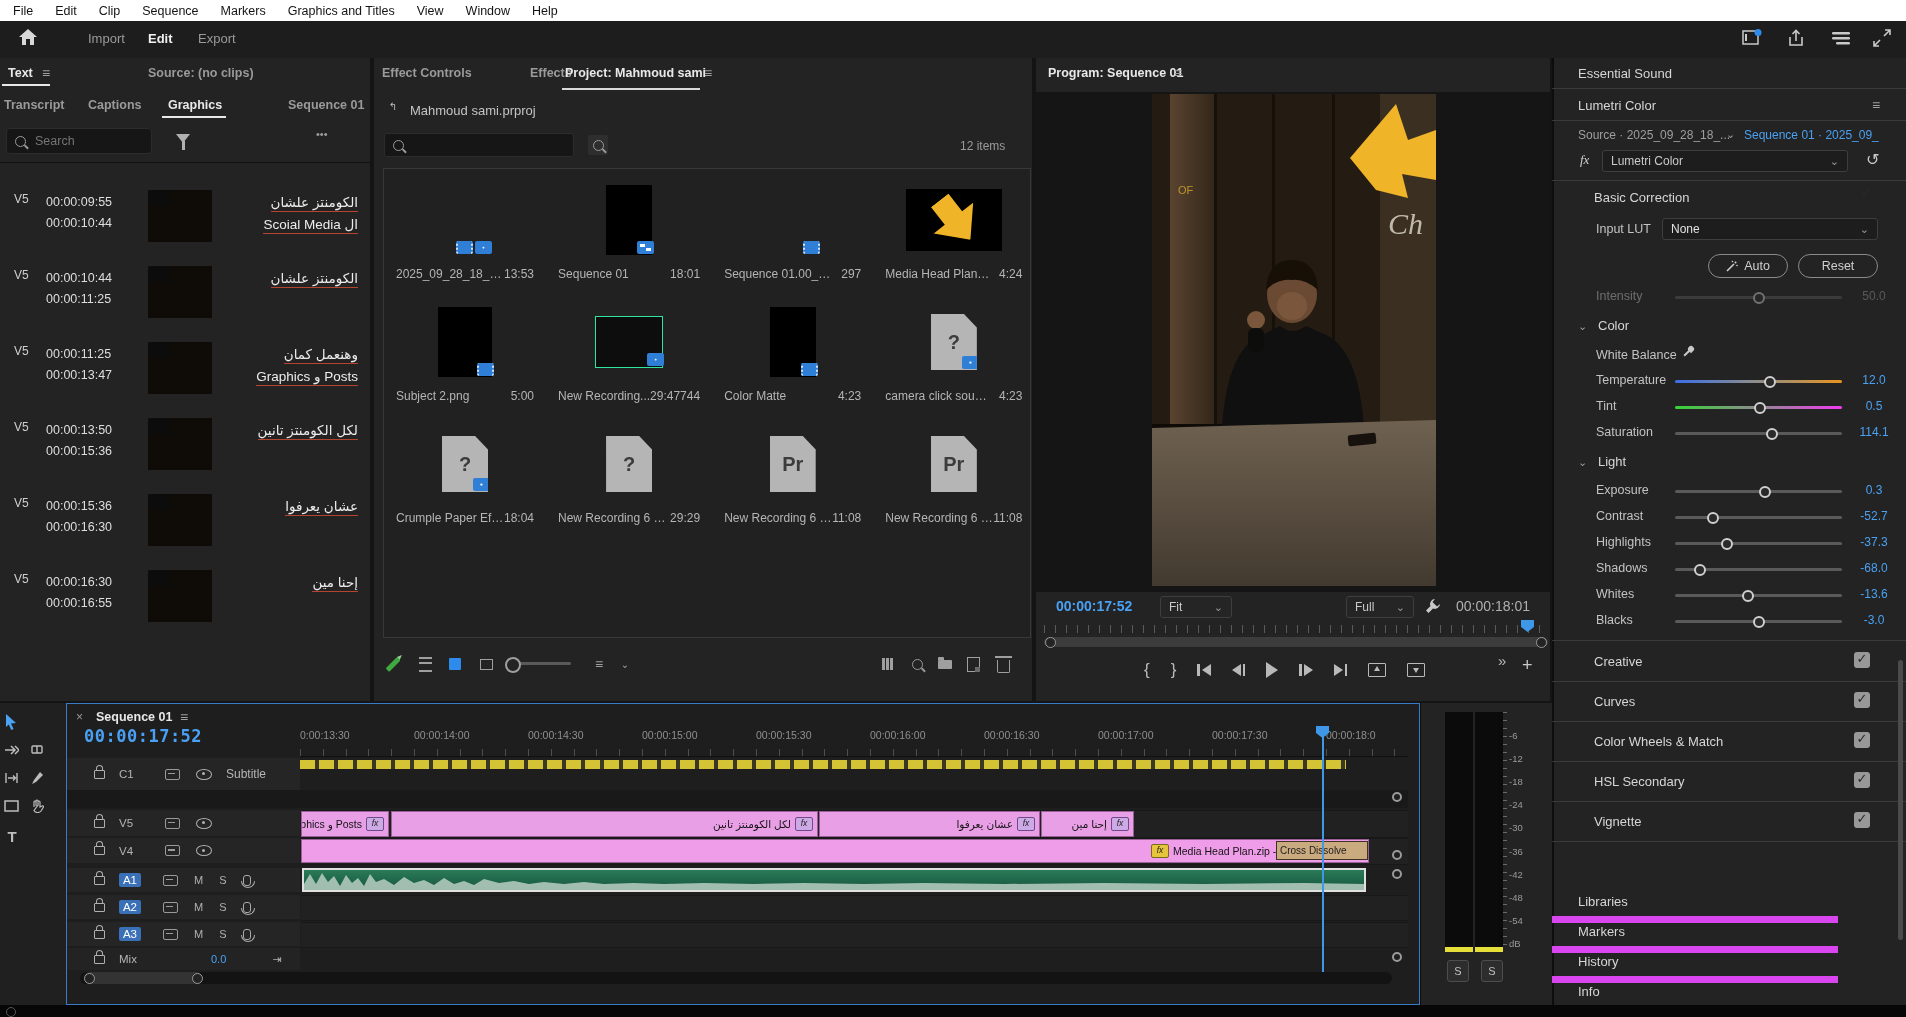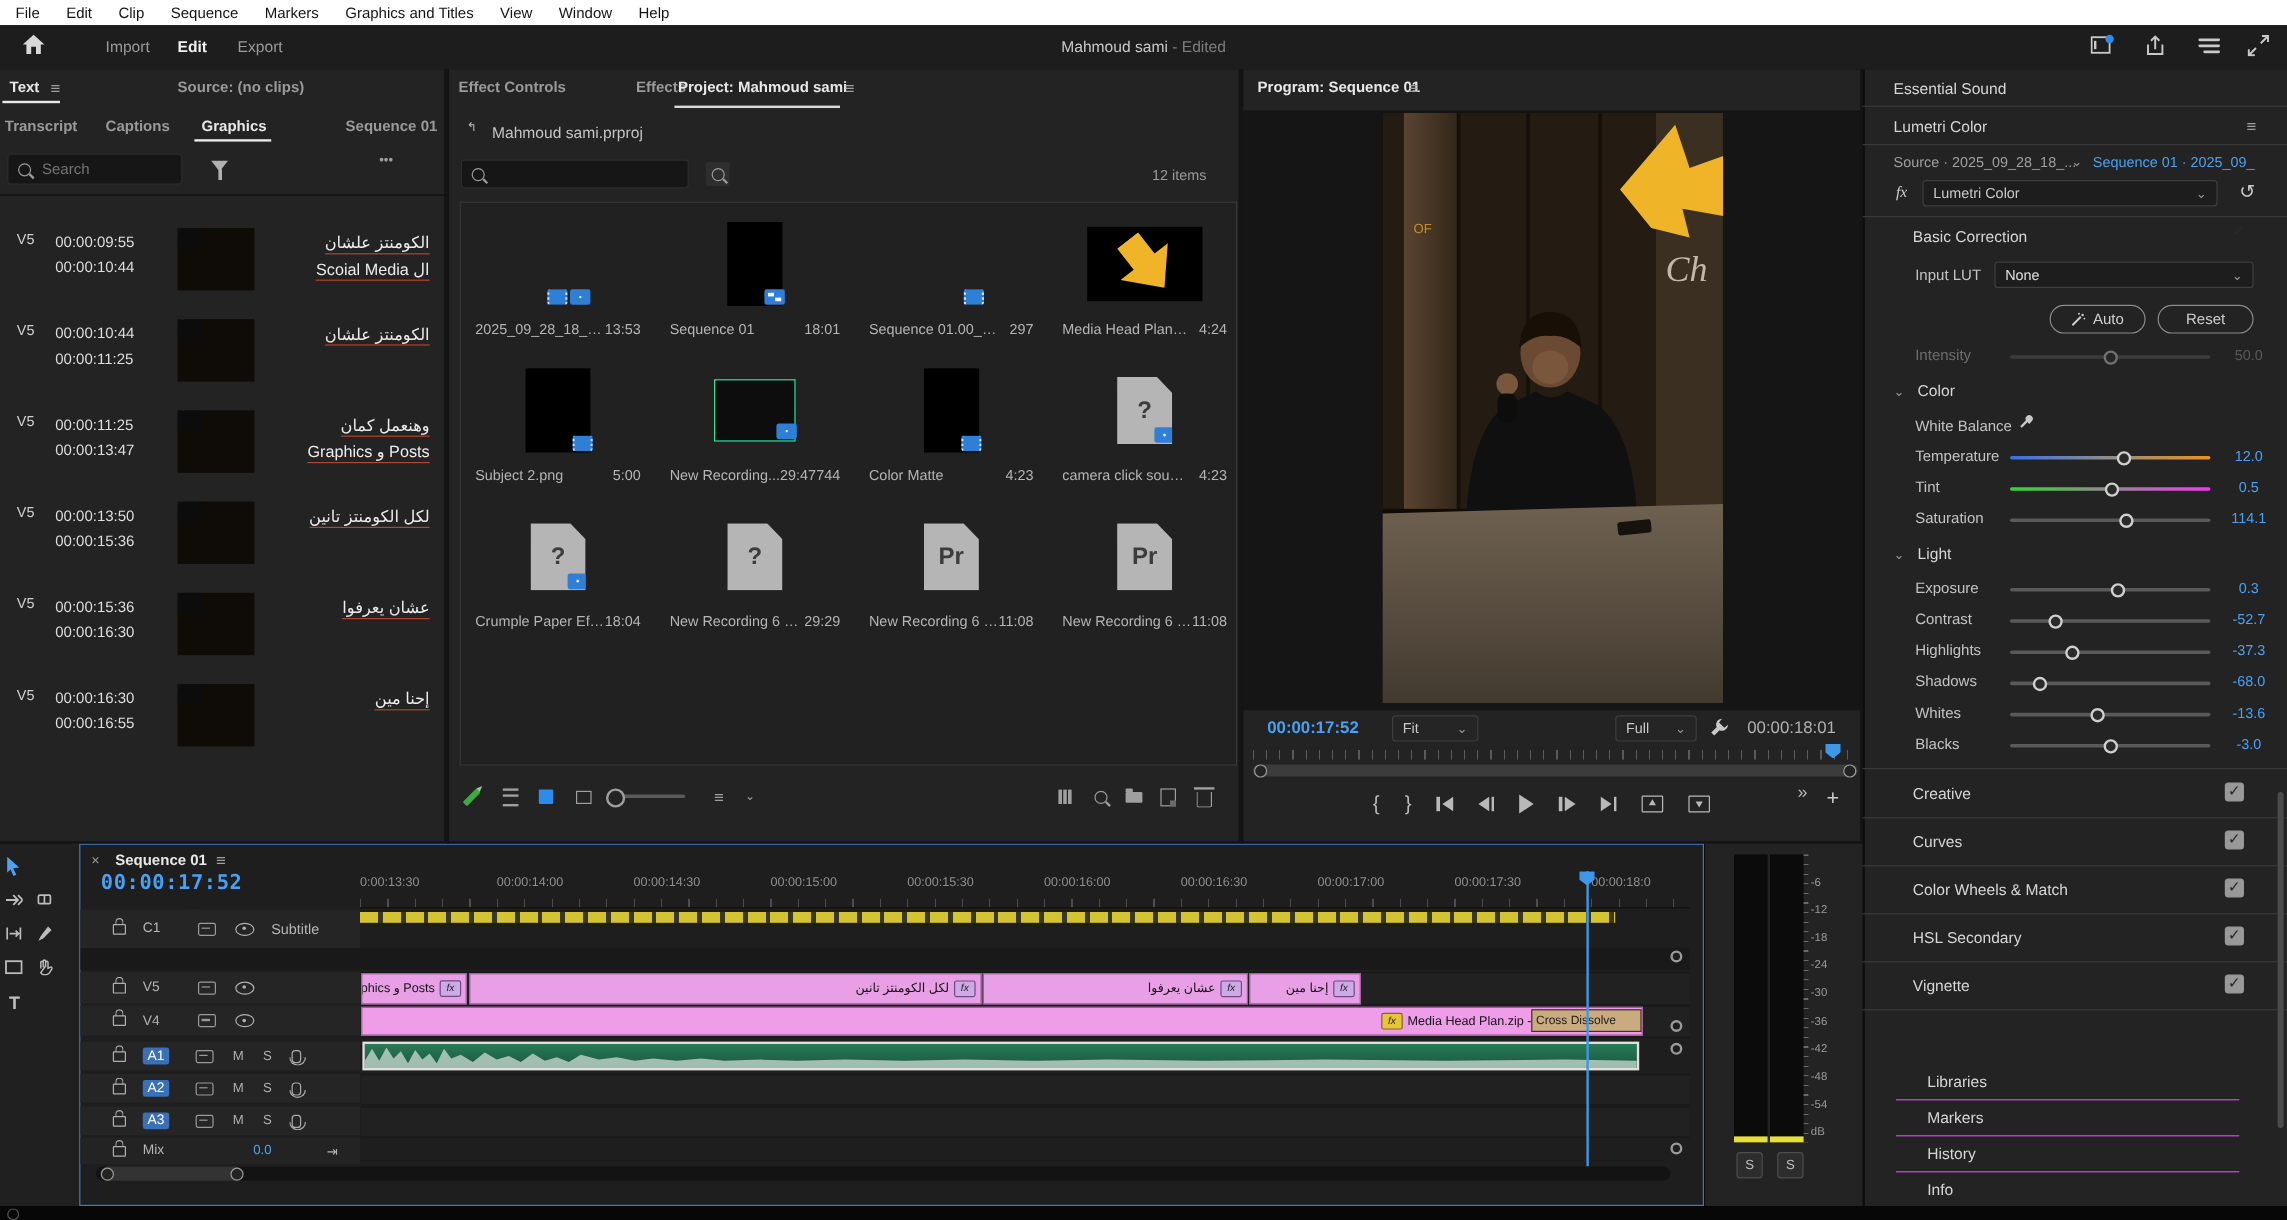--- a/index.html
+++ b/index.html
@@ -126,21 +126,21 @@
   .sl-val{position:absolute;font-size:12px;color:#4aa1f3;width:56px;}
   .sl-row{position:absolute;left:1552px;width:354px;height:26px;text-align:center;}
   .sl-row .lum-label{left:44px;top:5px;}
   .sl-row .sl-track{left:123px;top:12px;width:167px;}
   .sl-row .sl-val{left:294px;top:5px;}
   .pill{position:absolute;height:24px;border:1px solid #8a8a8a;border-radius:13px;color:#cfcfcf;font-size:12.5px;
         display:flex;align-items:center;justify-content:center;gap:6px;box-sizing:border-box;}
   .lsec{position:absolute;left:1552px;width:354px;height:40px;border-bottom:1px solid #3a3a3a;}
   .lsec .lum-head{left:42px;top:13px;}
   .lsec .chk{position:absolute;right:36px;top:11px;}
-  .lbot{position:absolute;left:1552px;width:286px;height:30px;border-bottom:1px solid #d946ef;margin-left:28px;}
+  .lbot{position:absolute;left:1552px;width:286px;height:30px;border-bottom:7px solid #d946ef;}
   .lbot .lum-head{left:26px;top:8px;}
   .dropper{width:14px;height:14px;position:relative;}
   .dropper::before{content:"";position:absolute;left:6px;top:0;width:6px;height:6px;background:#c9c9c9;border-radius:50% 50% 50% 0;transform:rotate(-45deg);}
   .dropper::after{content:"";position:absolute;left:1px;top:6px;width:8px;height:2px;background:#c9c9c9;transform:rotate(-45deg);}
   .fx{font-style:italic;font-size:13px;color:#cfcfcf;font-family:"Liberation Serif","DejaVu Serif",serif;}
   
   .tools{position:absolute;left:0;top:703px;width:66px;height:302px;background:#202020;}
   .tool{position:absolute;width:18px;height:18px;color:#bdbdbd;font-size:13px;display:flex;align-items:center;justify-content:center;}
   
   .tl{position:absolute;left:66px;top:703px;width:1354px;height:302px;background:#1e1e1e;border:1px solid #3a7bc8;box-sizing:border-box;}
@@ -221,23 +221,20 @@
 
 <div class="appbar">
   <span class="home">
     <svg width="20" height="18" viewBox="0 0 20 18">
         <path d="M10 1 L19 9 H16 V17 H12 V11 H8 V17 H4 V9 H1 Z" fill="#d8d8d8"></path>
       </svg>
   </span>
   <span class="apptab" style="left:88px">Import</span>
   <span class="apptab active" style="left:148px">Edit</span>
   <span class="apptab" style="left:198px">Export</span>
-  <span class="apptitle">
-    <span>Mahmoud sami</span> <span class="edited">- Edited</span>
-  </span>
   <span class="abicon" style="left:1742px">
     <svg width="20" height="18" viewBox="0 0 20 18">
         <rect x="1" y="2" width="15" height="13" fill="none" stroke="#c9c9c9" stroke-width="1.5"></rect>
         <rect x="3" y="5" width="2" height="7" fill="#c9c9c9"></rect>
         <circle cx="16" cy="3.5" r="3.5" fill="#2d8ceb"></circle>
       </svg>
   </span>
   <span class="abicon" style="left:1786px">
     <svg width="20" height="18" viewBox="0 0 20 18">
         <path d="M4 8 V16 H16 V8" fill="none" stroke="#c9c9c9" stroke-width="1.6"></path>

